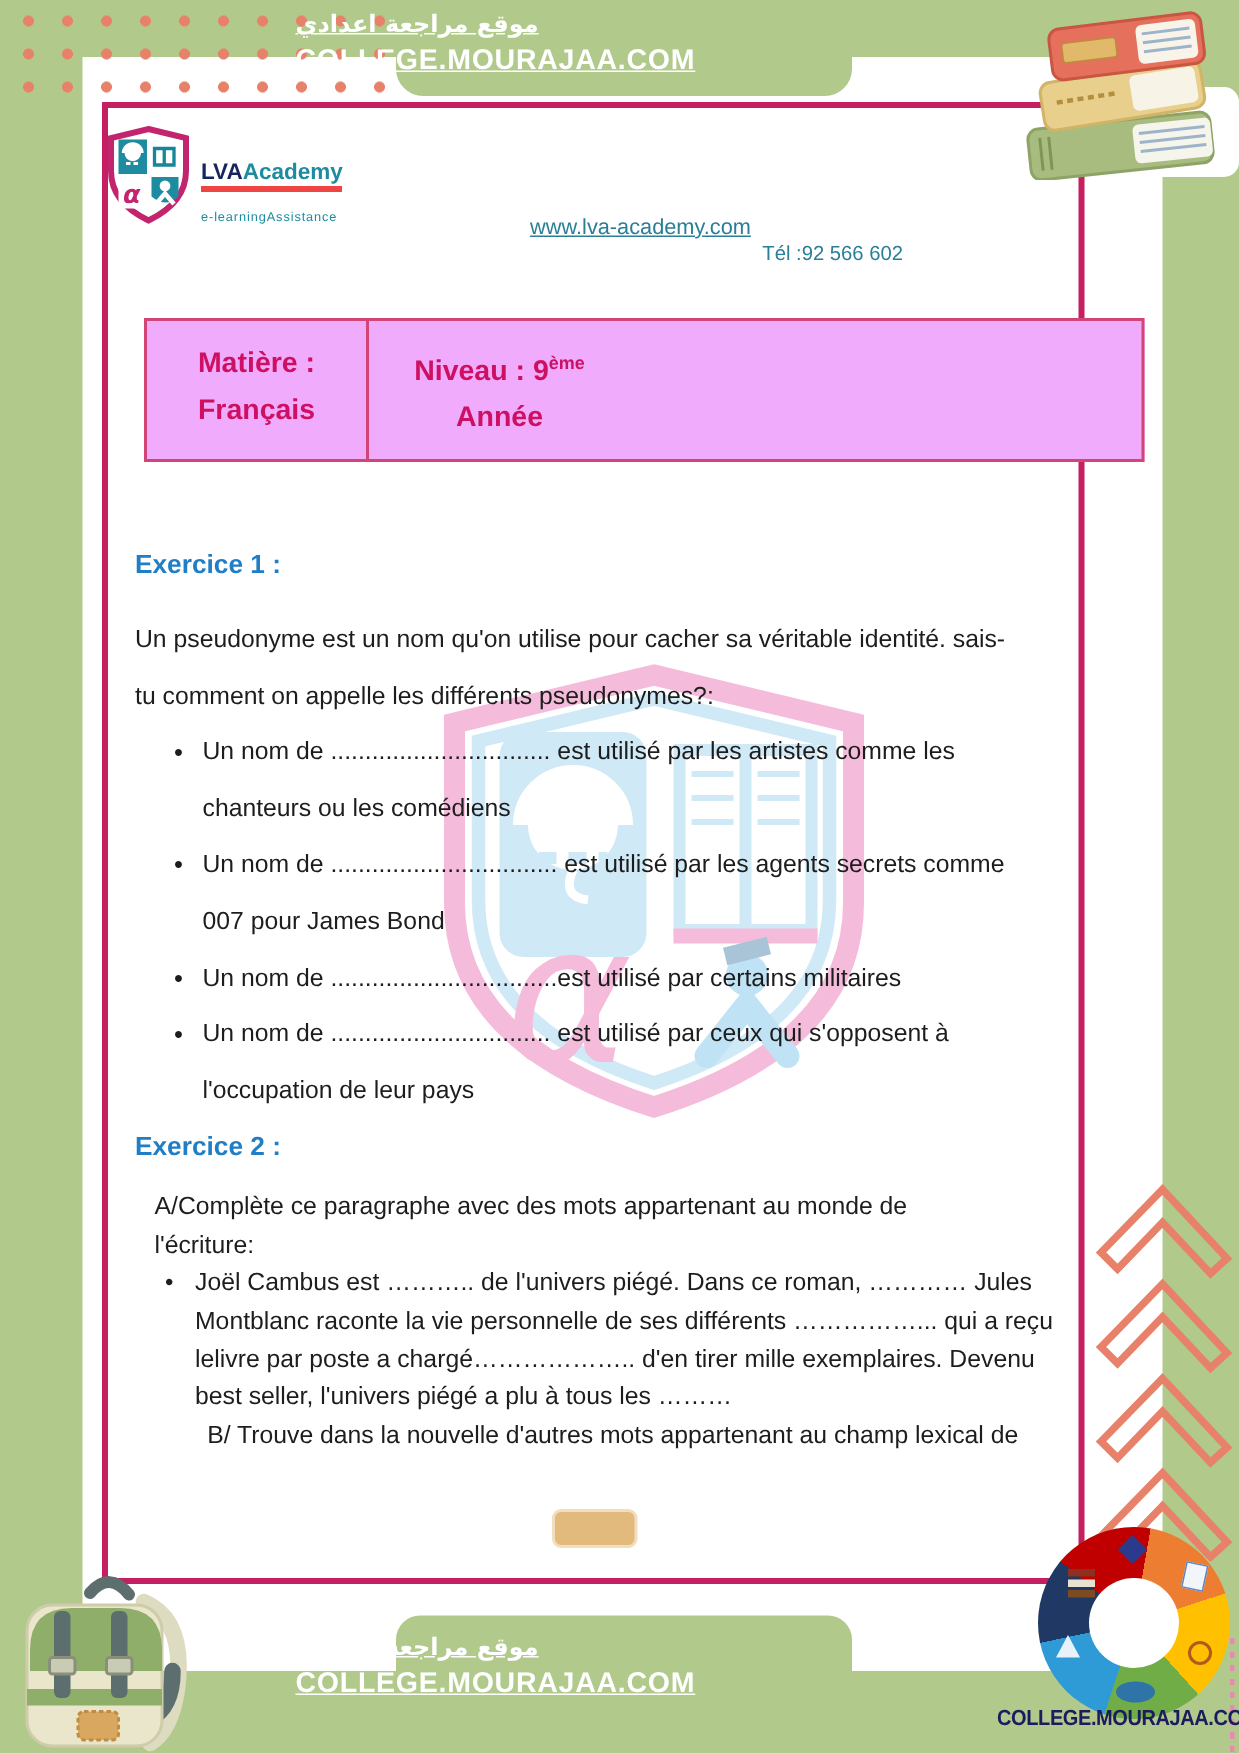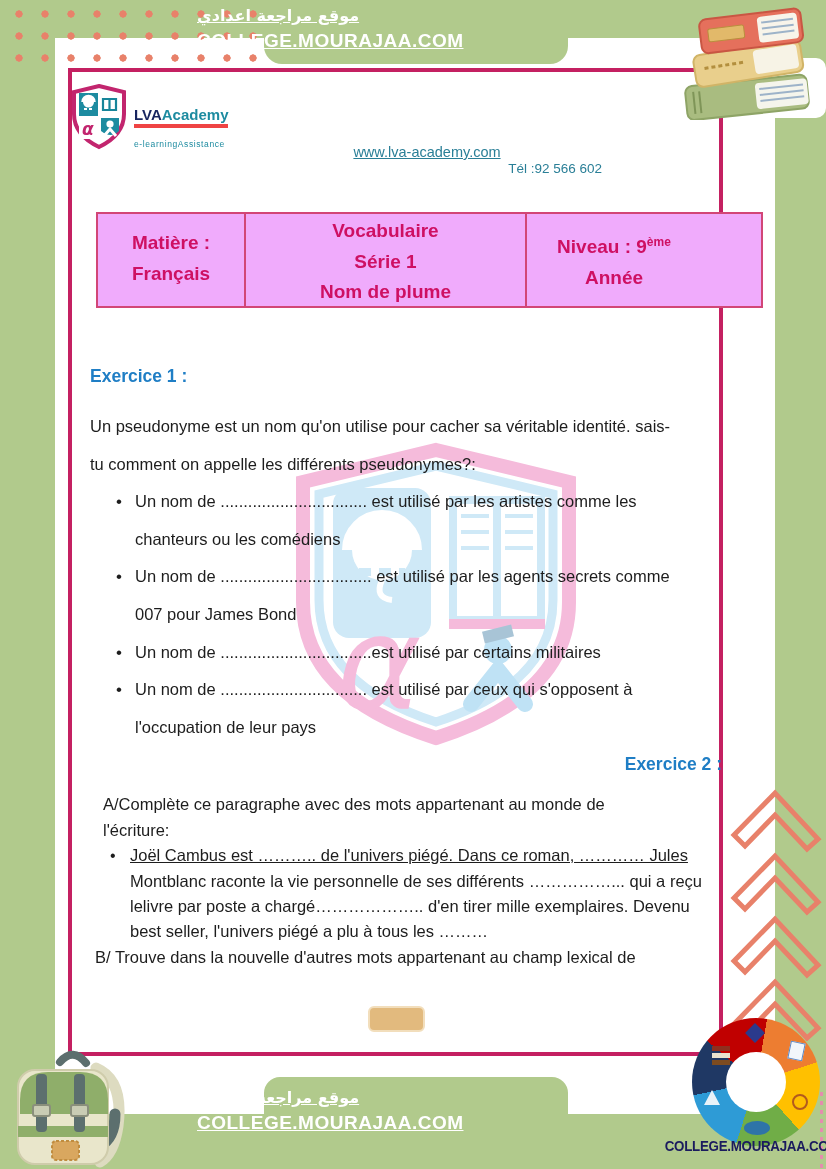--- a/index.html
+++ b/index.html
@@ -52,31 +52,31 @@
   .cell-level   { width:174px; font-size:19px; line-height:31px; padding-top:13px; }
   .cell-level sup { font-size:12px; }
 
   
   .watermark { position:absolute; left:285px; top:440px; width:302px; height:308px; z-index:2; }
 
   
   #content { position:absolute; left:90px; top:366px; width:632px; z-index:3; color:#1d1d1d;
              font-size:16.5px; white-space:nowrap; }
   .ex-h { color:#1f7ec5; font-size:17.5px; font-weight:bold; height:42px; }
-  .ex-h2 { color:#1f7ec5; font-size:17.5px; font-weight:bold; height:46px; padding-top:8px;text-align:right; }
+  .ex-h2 { color:#1f7ec5; font-size:17.5px; font-weight:bold; height:46px; padding-top:8px; }
   .l1 { height:37.6px; line-height:37.6px; position:relative; }
   .l1.b { padding-left:45px; }
   .l1.b::before { content:"•"; position:absolute; left:26px; font-size:17px; }
   .l1.c { padding-left:45px; }
   .l2 { height:25.4px; line-height:25.4px; position:relative; }
   .l2.pa { padding-left:13px; }
-  .l2.j0 { padding-left:40px;text-decoration:underline; }
+  .l2.j0 { padding-left:40px; }
   .l2.j0::before { content:"•"; position:absolute; left:20px; font-size:16px; }
   .l2.jc { padding-left:40px; }
-  .l2.pb { padding-left:5px; }
+  .l2.pb { padding-left:5px;text-align:center; }
 
   .tan-box { position:absolute; left:368px; top:1006px; width:57px; height:26px; z-index:3;
              background:#e2ba7e; border:2px solid #f2debc; border-radius:6px; }
 
   
   .books { position:absolute; left:680px; top:2px; width:146px; height:118px; z-index:3; }
   .backpack { position:absolute; left:2px; top:1048px; width:132px; height:121px; z-index:3; }
   .chevrons { position:absolute; left:728px; top:786px; width:96px; height:255px; z-index:3; }
   .edge-dashes { position:absolute; left:820px; top:1092px; width:3px; height:77px; z-index:2;
                  background:repeating-linear-gradient(#e58cae 0 4px, rgba(0,0,0,0) 4px 9px); }
@@ -159,25 +159,20 @@
   </div>
 
   <div class="website">www.lva-academy.com</div>
   <div class="phone">Tél :92 566 602</div>
 
   <div class="info-table">
     <div class="cell cell-subject">
       <div>Matière :</div>
       <div>Français</div>
     </div>
-    <div class="cell cell-series">
-      <div>Vocabulaire</div>
-      <div>Série 1</div>
-      <div>Nom de plume</div>
-    </div>
     <div class="cell cell-level">
       <div><span>Niveau : 9</span><sup>ème</sup></div>
       <div>Année</div>
     </div>
   </div>
 
   <svg class="watermark" viewBox="0 0 302 308">
     <path d="M151,10 L284,42 V162 Q284,256 151,298 Q18,256 18,162 V42 Z" fill="none" stroke="#f5bbdb" stroke-width="14"></path>
     <path d="M151,26 L268,54 V160 Q268,244 151,282 Q34,244 34,160 V54 Z" fill="#ffffff" stroke="#cfe9f7" stroke-width="9"></path>
     <rect x="48" y="48" width="98" height="150" rx="16" fill="#cfe9f7"></rect>

